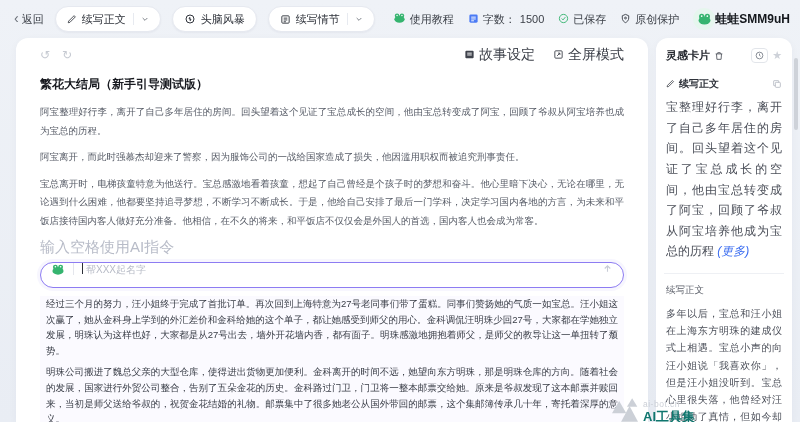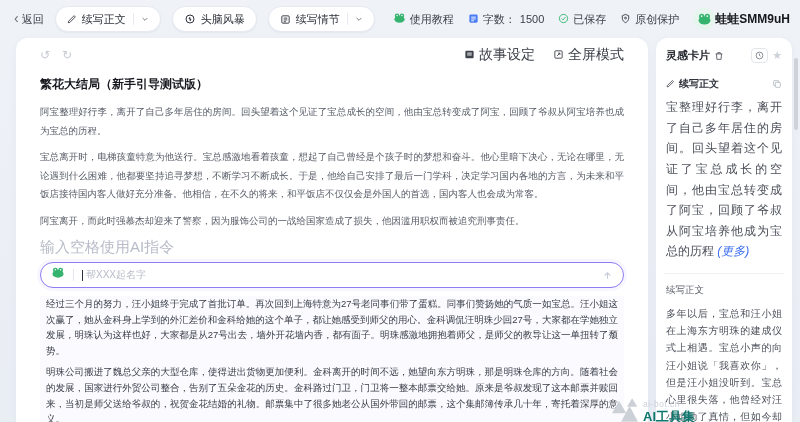--- a/index.html
+++ b/index.html
@@ -31,21 +31,21 @@
     box-shadow:0 2px 8px rgba(40,50,80,.04); }
   .ed-toolbar { display:flex; align-items:center; height:18px; }
   .hist { color:#c6cad2; font-size:12px; margin-right:12px; cursor:pointer; }
   .ed-actions { margin-left:auto; display:flex; gap:18px; 
     font-size:14px; color:#3a3e47; }
   .ed-action { display:flex; align-items:center; gap:4px; cursor:pointer; }
   .doc-title { margin-top:12px; font-size:12px; font-weight:bold; color:#17191f; cursor:text; }
   .paras { margin-top:10px; cursor:text; }
   .paras p { margin:0 0 8px; font-size:9.5px; line-height:1.95; color:#565b66; text-align:justify; }
   .ai-hint { font-size:15px; color:#b8bcc8; margin:1px 0 5px; }
-  .ai-input { display:flex; align-items:center; height:26px; border:1.2px solid #8d7cf2;
+  .ai-input { display:flex; align-items:flex-start; height:26px; border:1.2px solid #8d7cf2;
     border-radius:14px; padding:0 10px; background:#fff;
     box-shadow:0 0 0 3px rgba(141,124,242,.07); cursor:text; }
   .in-div { width:1px; height:12px; background:#e4e6ec; margin:0 8px; }
   .caret-bar { width:1px; height:11px; background:#2a2e36; margin-right:3px; }
   .ai-ph { font-size:10px; color:#b7bbc6; }
   .send { margin-left:auto; display:flex; cursor:pointer; }
   .generated { margin-top:8px; background:rgba(141,124,242,.035); }
   .generated p { margin:6px; font-size:9.5px; line-height:1.64; color:#383c46; text-align:justify; }
 
   
@@ -195,22 +195,22 @@
             </svg></span>
         <span>全屏模式</span>
       </div>
     </div>
   </div>
 
   <div class="doc-title">繁花大结局（新手引导测试版）</div>
 
   <div class="paras">
     <p>阿宝整理好行李，离开了自己多年居住的房间。回头望着这个见证了宝总成长的空间，他由宝总转变成了阿宝，回顾了爷叔从阿宝培养也成为宝总的历程。</p>
+    <p>阿宝离开，而此时强慕杰却迎来了警察，因为服饰公司的一战给国家造成了损失，他因滥用职权而被追究刑事责任。</p>
     <p>宝总离开时，电梯孩童特意为他送行。宝总感激地看着孩童，想起了自己曾经是个孩子时的梦想和奋斗。他心里暗下决心，无论在哪里，无论遇到什么困难，他都要坚持追寻梦想，不断学习不断成长。于是，他给自己安排了最后一门学科，决定学习国内各地的方言，为未来和平饭店接待国内客人做好充分准备。他相信，在不久的将来，和平饭店不仅仅会是外国人的首选，国内客人也会成为常客。</p>
-    <p>阿宝离开，而此时强慕杰却迎来了警察，因为服饰公司的一战给国家造成了损失，他因滥用职权而被追究刑事责任。</p>
   </div>
 
   <div class="ai-hint">输入空格使用AI指令</div>
 
   <div class="ai-input">
     <span><svg width="14" height="14" viewBox="0 0 24 24">
           <g fill="#35b46f">
             <circle cx="7.5" cy="7" r="4.2"></circle>
             <circle cx="16.5" cy="7" r="4.2"></circle>
             <ellipse cx="12" cy="13.5" rx="9.5" ry="6.5"></ellipse>

